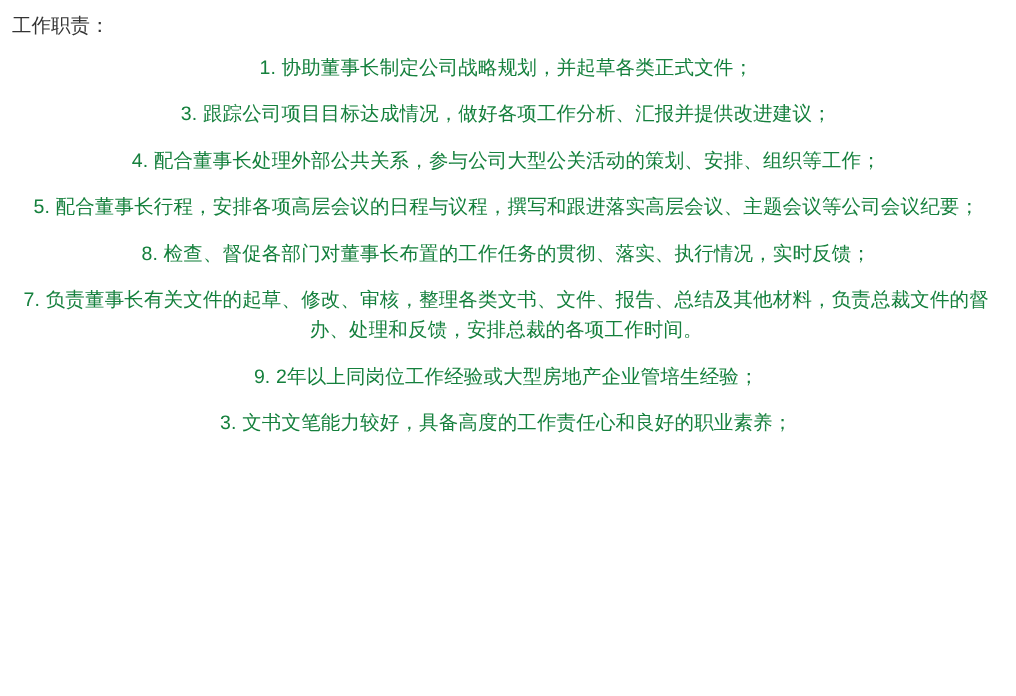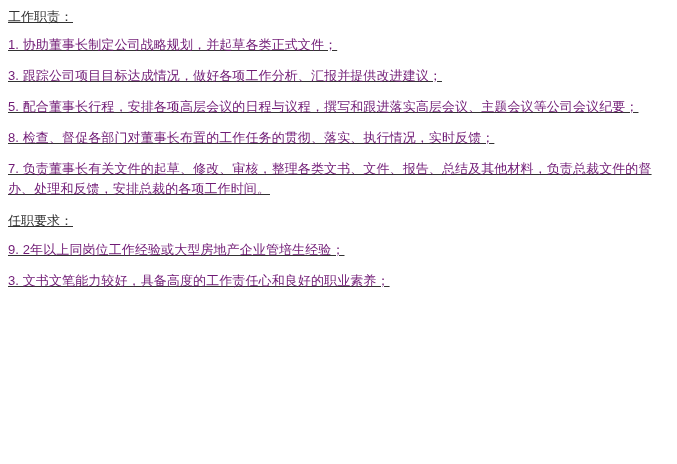--- a/index.html
+++ b/index.html
@@ -11,66 +11,65 @@
     height: 464px;
     background: #ffffff;
     font-family: "Liberation Sans", "DejaVu Sans", sans-serif;
     color: #333333;
     overflow: hidden;
   }
   .doc {
     padding: 8px 10px 0 8px;
     box-sizing: border-box;
     width: 677px;
-    text-decoration: underline;
   }
   .section-heading {
     font-size: 13px;
     line-height: 18px;
     color: #333333;
     margin: 0 0 9px 0;
     font-weight: normal;
   }
   .section-heading.second {
     margin-top: 13px;
     margin-bottom: 10px;
   }
   .para {
     font-size: 13px;
     line-height: 20px;
-    color: #701a75;
+    color: #15803d;
     margin: 0 0 11px 0;
-    text-align: left;
+    text-align: center;
     letter-spacing: 0.1px;
   }
   .para.wrap {
     margin-bottom: 11px;
   }
   .list-block {
     margin: 0;
     padding: 0;
   }
 </style>
 </head>
 <body>
 
 <div class="doc">
 
   <div class="section">
     <div class="section-heading">工作职责：</div>
     <div class="list-block">
       <p class="para">1. 协助董事长制定公司战略规划，并起草各类正式文件；</p>
       <p class="para">3. 跟踪公司项目目标达成情况，做好各项工作分析、汇报并提供改进建议；</p>
+      <p class="para">4. 配合董事长处理外部公共关系，参与公司大型公关活动的策划、安排、组织等工作；</p>
       <p class="para wrap">5. 配合董事长行程，安排各项高层会议的日程与议程，撰写和跟进落实高层会议、主题会议等公司会议纪要；</p>
       <p class="para">8. 检查、督促各部门对董事长布置的工作任务的贯彻、落实、执行情况，实时反馈；</p>
       <p class="para wrap">7. 负责董事长有关文件的起草、修改、审核，整理各类文书、文件、报告、总结及其他材料，负责总裁文件的督办、处理和反馈，安排总裁的各项工作时间。</p>
     </div>
   </div>
 
   <div class="section">
-    <div class="section-heading second">任职要求：</div>
     <div class="list-block">
       <p class="para">9. 2年以上同岗位工作经验或大型房地产企业管培生经验；</p>
       <p class="para">3. 文书文笔能力较好，具备高度的工作责任心和良好的职业素养；</p>
     </div>
   </div>
 
 </div>
 
 </body></html>

